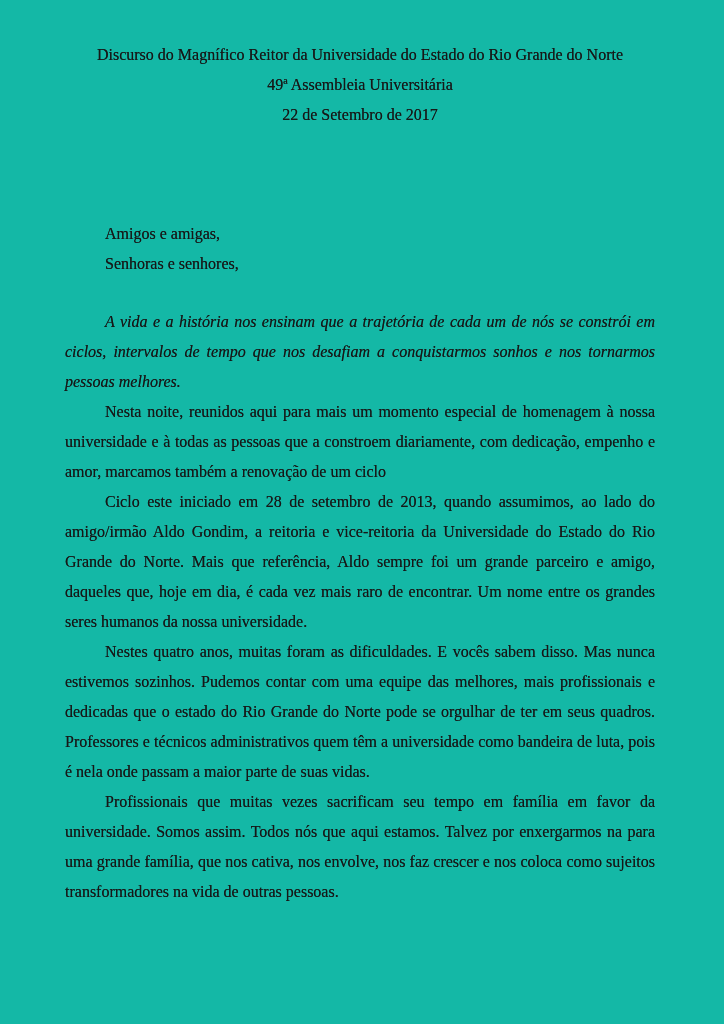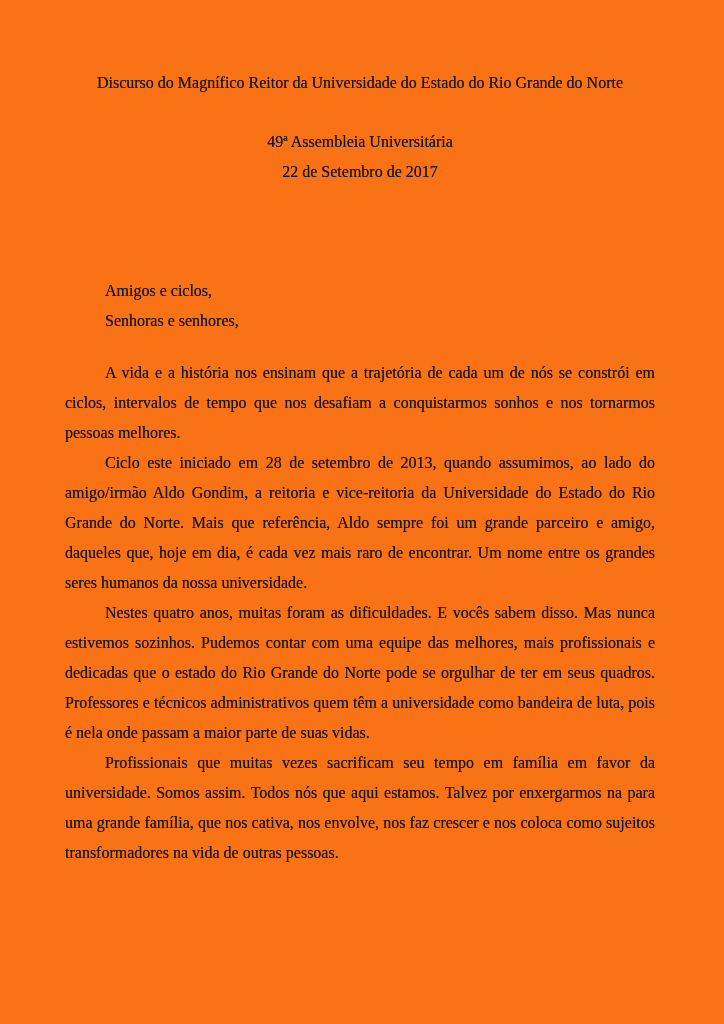--- a/index.html
+++ b/index.html
@@ -6,63 +6,64 @@
   body {
     width: 724px;
     height: 1024px;
     background: #ffffff;
     overflow: hidden;
   }
   .page {
     box-sizing: border-box;
     width: 724px;
     height: 1024px;
-    padding: 68px 69px 0 65px;
-    background: #f97316;
+    padding: 40px 69px 0 65px;
+    background: #14b8a6;
     color: #171717;
     font-family: "Liberation Serif", "DejaVu Serif", serif;
     font-size: 16px;
     line-height: 30px;
     text-shadow: 0 0 0.4px rgba(23,23,23,0.75); 
   }
   .doc-title {
     margin: 0;
     font-size: 16px;
     font-weight: normal;
     text-align: center;
     line-height: 30px;
   }
-  .doc-subtitle { margin-top: 29px; text-align: center; }
+  .doc-subtitle { text-align: center; }
   .doc-subtitle p { margin: 0; }
   .salutation { margin-top: 89px; }
   .salutation p { margin: 0; text-indent: 40px; }
   .body-text p {
     margin: 0;
     text-align: justify;
     text-indent: 40px;
   }
-  .body-text p.first { margin-top: 22px; }
+  .body-text p.first { margin-top: 28px; font-style: italic; }
 </style>
 </head>
 <body>
 
 <div class="page">
 
   <h1 class="doc-title">Discurso do Magnífico Reitor da Universidade do Estado do Rio Grande do Norte</h1>
 
   <div class="doc-subtitle">
     <p>49ª Assembleia Universitária</p>
     <p>22 de Setembro de 2017</p>
   </div>
 
   <div class="salutation">
-    <p>Amigos e ciclos,</p>
+    <p>Amigos e amigas,</p>
     <p>Senhoras e senhores,</p>
   </div>
 
   <div class="body-text">
     <p class="first">A vida e a história nos ensinam que a trajetória de cada um de nós se constrói em ciclos, intervalos de tempo que nos desafiam a conquistarmos sonhos e nos tornarmos pessoas melhores.</p>
+    <p>Nesta noite, reunidos aqui para mais um momento especial de homenagem à nossa universidade e à todas as pessoas que a constroem diariamente, com dedicação, empenho e amor, marcamos também a renovação de um ciclo</p>
     <p>Ciclo este iniciado em 28 de setembro de 2013, quando assumimos, ao lado do amigo/irmão Aldo Gondim, a reitoria e vice-reitoria da Universidade do Estado do Rio Grande do Norte. Mais que referência, Aldo sempre foi um grande parceiro e amigo, daqueles que, hoje em dia, é cada vez mais raro de encontrar. Um nome entre os grandes seres humanos da nossa universidade.</p>
     <p>Nestes quatro anos, muitas foram as dificuldades. E vocês sabem disso. Mas nunca estivemos sozinhos. Pudemos contar com uma equipe das melhores, mais profissionais e dedicadas que o estado do Rio Grande do Norte pode se orgulhar de ter em seus quadros. Professores e técnicos administrativos quem têm a universidade como bandeira de luta, pois é nela onde passam a maior parte de suas vidas.</p>
     <p>Profissionais que muitas vezes sacrificam seu tempo em família em favor da universidade. Somos assim. Todos nós que aqui estamos. Talvez por enxergarmos na para uma grande família, que nos cativa, nos envolve, nos faz crescer e nos coloca como sujeitos transformadores na vida de outras pessoas.</p>
   </div>
 
 </div>
 
 </body></html>

